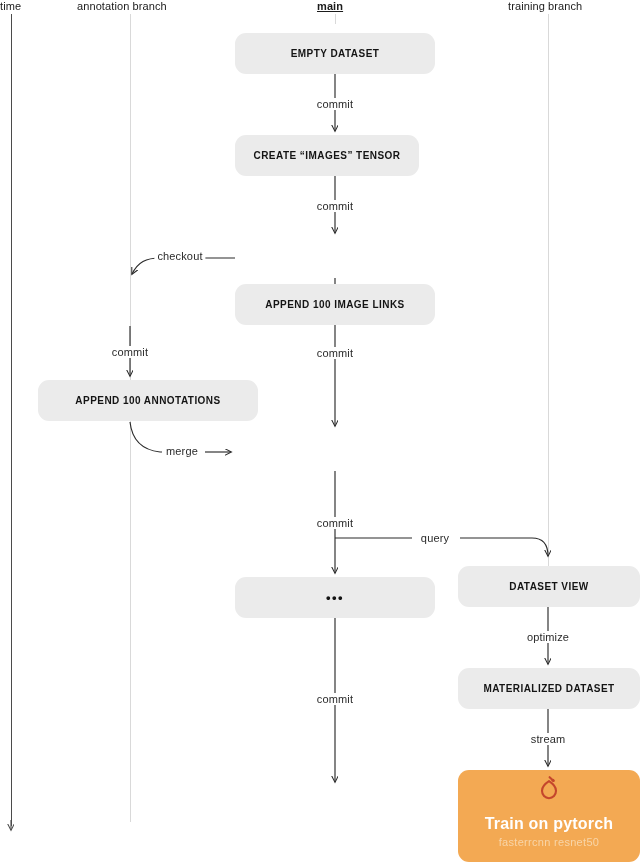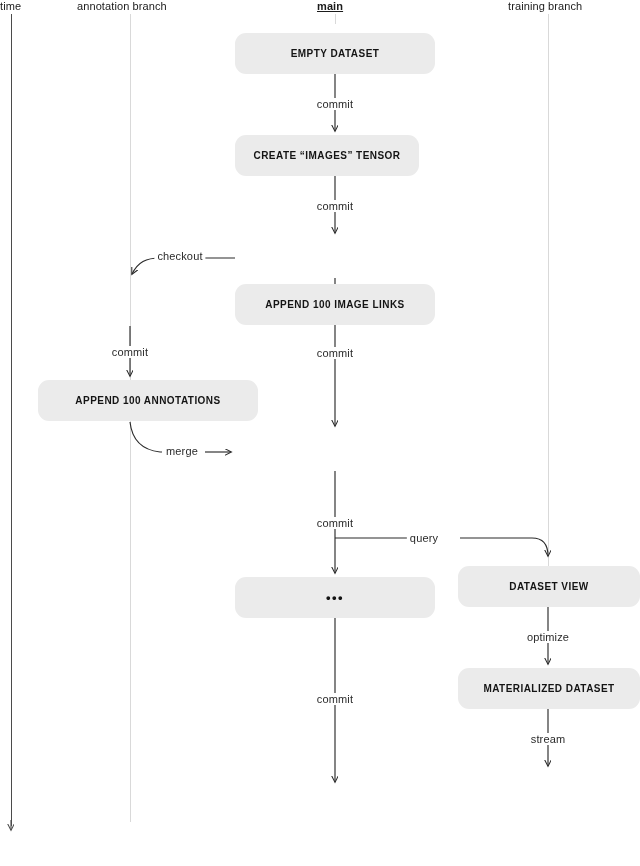--- a/index.html
+++ b/index.html
@@ -114,19 +114,31 @@
 
   <div class="node" style="left:458px;top:668px;width:182px;height:41px;">MATERIALIZED DATASET</div>
 
   <div class="edge-label" style="left:335px;top:104px;transform:translate(-50%,-50%);">commit</div>
   <div class="edge-label" style="left:335px;top:206px;transform:translate(-50%,-50%);">commit</div>
   <div class="edge-label" style="left:180px;top:256px;transform:translate(-50%,-50%);">checkout</div>
   <div class="edge-label" style="left:130px;top:352px;transform:translate(-50%,-50%);">commit</div>
   <div class="edge-label" style="left:335px;top:353px;transform:translate(-50%,-50%);">commit</div>
   <div class="edge-label" style="left:182px;top:451px;transform:translate(-50%,-50%);">merge</div>
   <div class="edge-label" style="left:335px;top:523px;transform:translate(-50%,-50%);">commit</div>
-  <div class="edge-label" style="left:424px;top:538px;transform:translate(-50%,-50%);">query</div>
+  <div class="edge-label" style="left:435px;top:538px;transform:translate(-50%,-50%);">query</div>
   <div class="edge-label" style="left:548px;top:637px;transform:translate(-50%,-50%);">optimize</div>
   <div class="edge-label" style="left:335px;top:699px;transform:translate(-50%,-50%);">commit</div>
   <div class="edge-label" style="left:548px;top:739px;transform:translate(-50%,-50%);">stream</div>
 
+  <div class="train-panel" style="left:458px;top:770px;width:182px;height:92px;">
+    <div class="torch-logo">
+      <svg width="24" height="26" viewBox="0 0 24 26" xmlns="http://www.w3.org/2000/svg">
+        <path d="M12 6.2 C7.4 9.2 5 12.2 5 15.7 C5 20.0 8.1 23.2 12 23.2
+                 C15.9 23.2 19 20.0 19 15.7 C19 12.2 16.6 9.2 12 6.2 Z" fill="none" stroke="#c4462c" stroke-width="2.1" stroke-linecap="round"></path>
+        <path d="M12.6 2.2 L16.6 6.0" fill="none" stroke="#c4462c" stroke-width="2.1" stroke-linecap="round"></path>
+        <circle cx="16.0" cy="5.2" r="1.5" fill="#c4462c"></circle>
+      </svg>
+    </div>
+    <div class="train-title">Train on pytorch</div>
+    <div class="train-sub">fasterrcnn resnet50</div>
+  </div>
 
 </div>
 
 </body></html>

